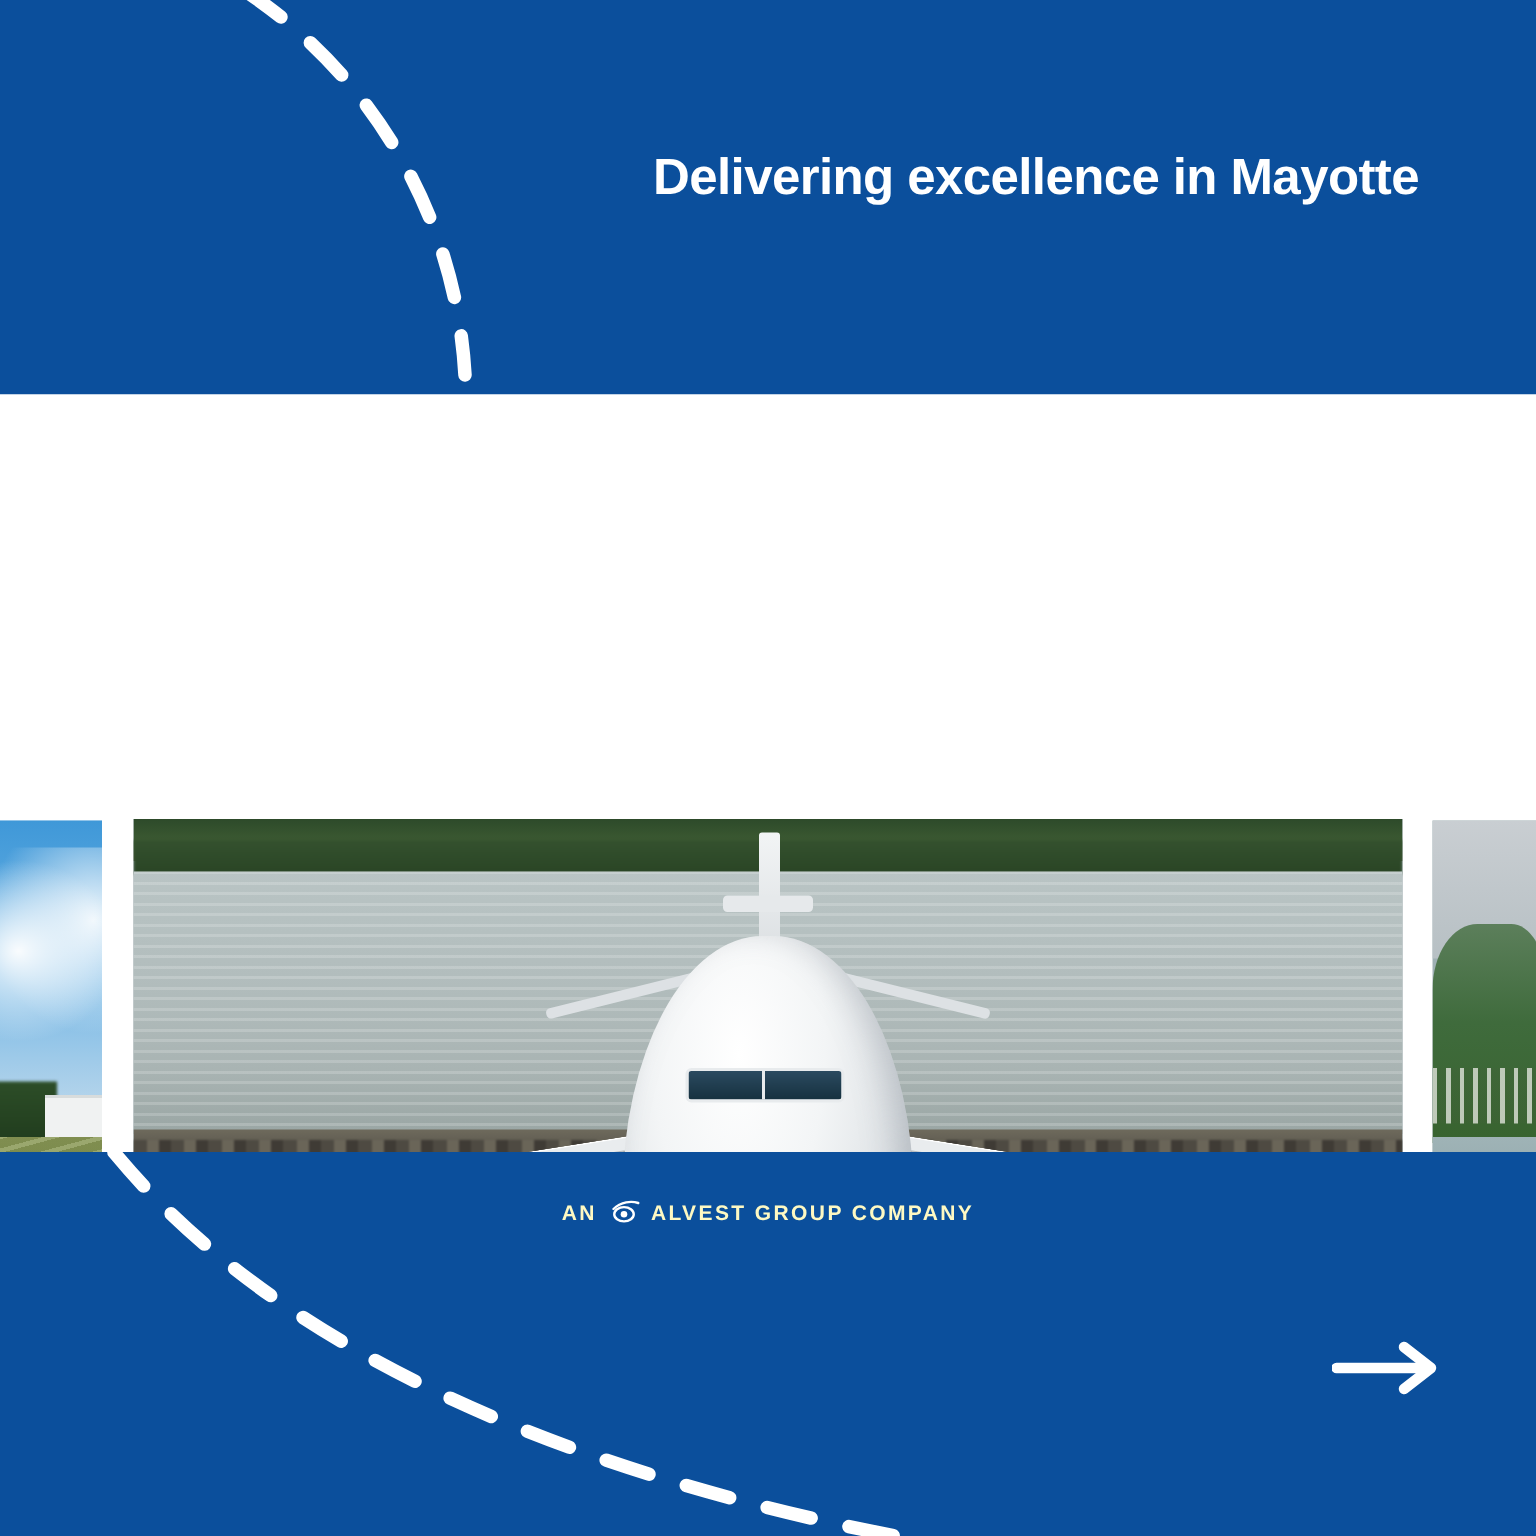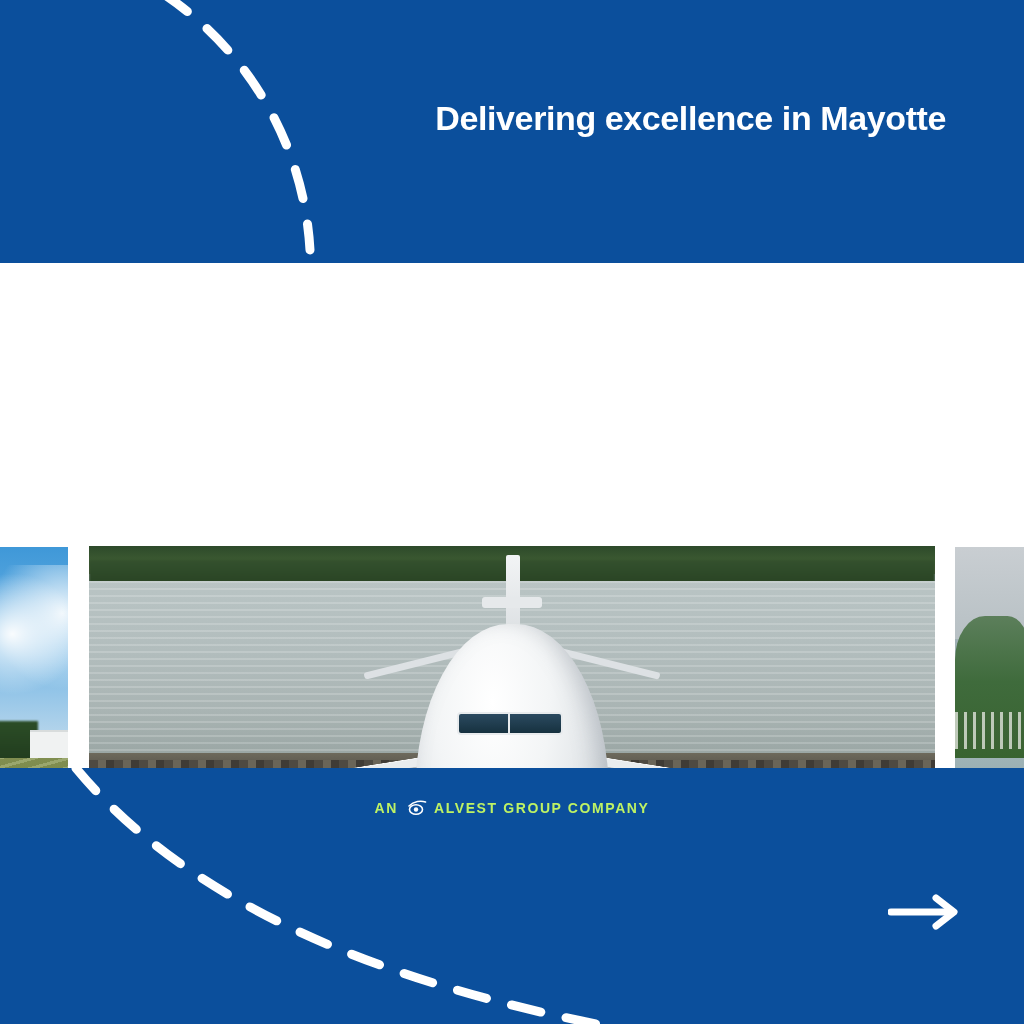--- a/index.html
+++ b/index.html
@@ -236,21 +236,21 @@
     position:absolute; left:0; top:768px; width:1024px; height:256px;
     background:#0b4f9c; overflow:hidden;
   }
   .footer-arc { position:absolute; left:25px; top:-35px; width:620px; height:340px; }
 
   .alvest-lockup {
     position:absolute; left:0; right:0; top:32px;
     display:flex; align-items:center; justify-content:center; gap:7px;
   }
   .alvest-an, .alvest-name {
-    font-size:14px; font-weight:700; color:#bef264; letter-spacing:1.6px;
+    font-size:14px; font-weight:700; color:#fef9c3; letter-spacing:1.6px;
     white-space:nowrap;
   }
   .alvest-mark { width:22px; height:16px; display:block; }
 
   .next-arrow {
     position:absolute; right:60px; top:124px; width:76px; height:40px;
     cursor:pointer;
   }
 </style>
 </head>

